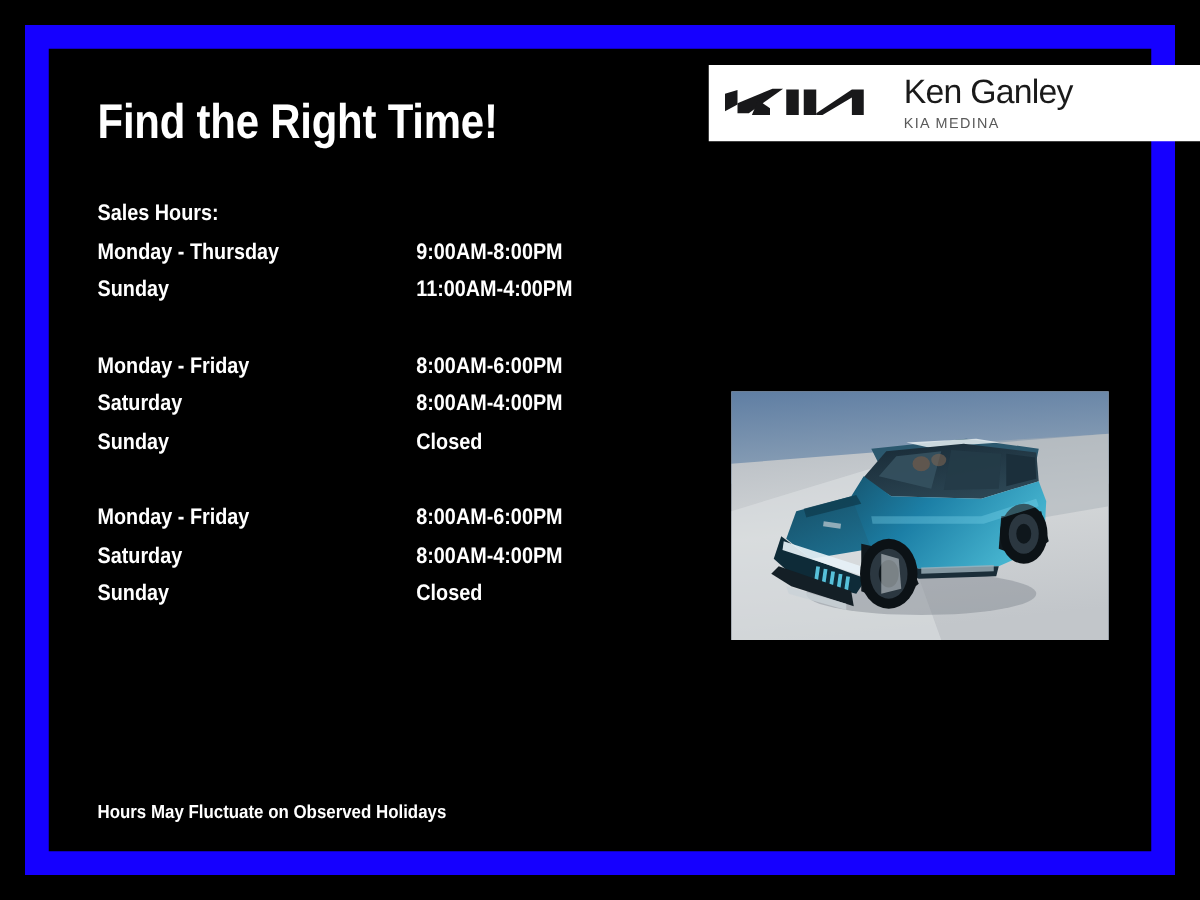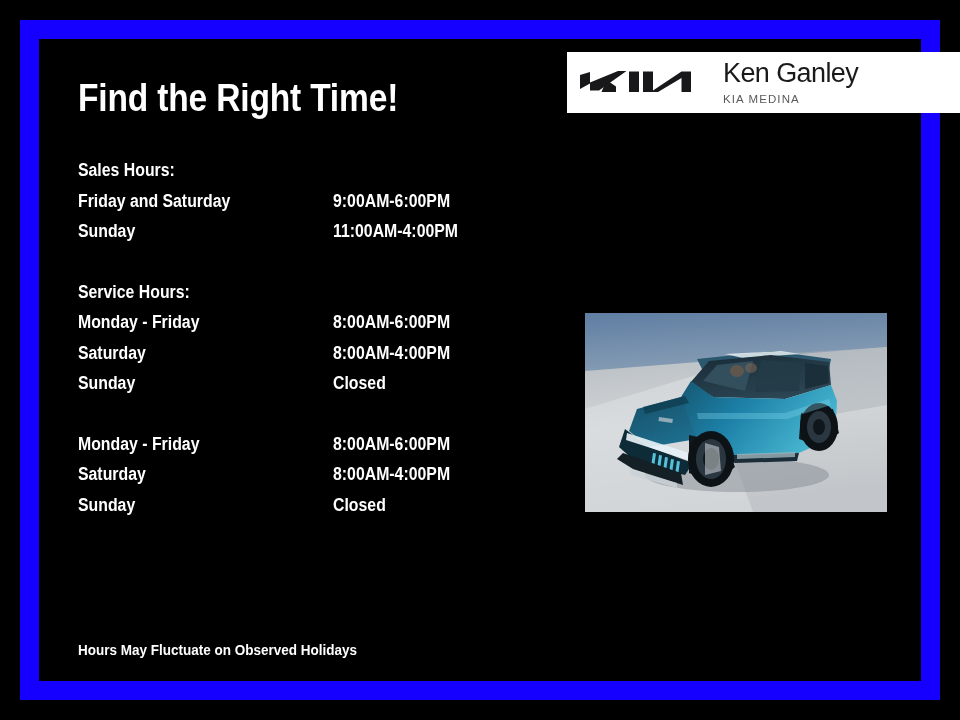--- a/index.html
+++ b/index.html
@@ -178,33 +178,30 @@
 
     <div id="page-title">Find the Right Time!</div>
 
     <div id="hours-block">
 
       <div class="hours-section">
         <div class="section-heading">
           <span>Sales Hours:</span>
         </div>
         <div class="hours-row">
-          <span class="row-day">Friday and Saturday</span>
-          <span class="row-time">9:00AM-6:00PM</span>
+          <span class="row-day">Monday - Thursday</span>
+          <span class="row-time">9:00AM-8:00PM</span>
         </div>
         <div class="hours-row">
           <span class="row-day">Sunday</span>
           <span class="row-time">11:00AM-4:00PM</span>
         </div>
       </div>
 
       <div class="hours-section">
-        <div class="section-heading">
-          <span>Service Hours:</span>
-        </div>
         <div class="hours-row">
           <span class="row-day">Monday - Friday</span>
           <span class="row-time">8:00AM-6:00PM</span>
         </div>
         <div class="hours-row">
           <span class="row-day">Saturday</span>
           <span class="row-time">8:00AM-4:00PM</span>
         </div>
         <div class="hours-row">
           <span class="row-day">Sunday</span>

